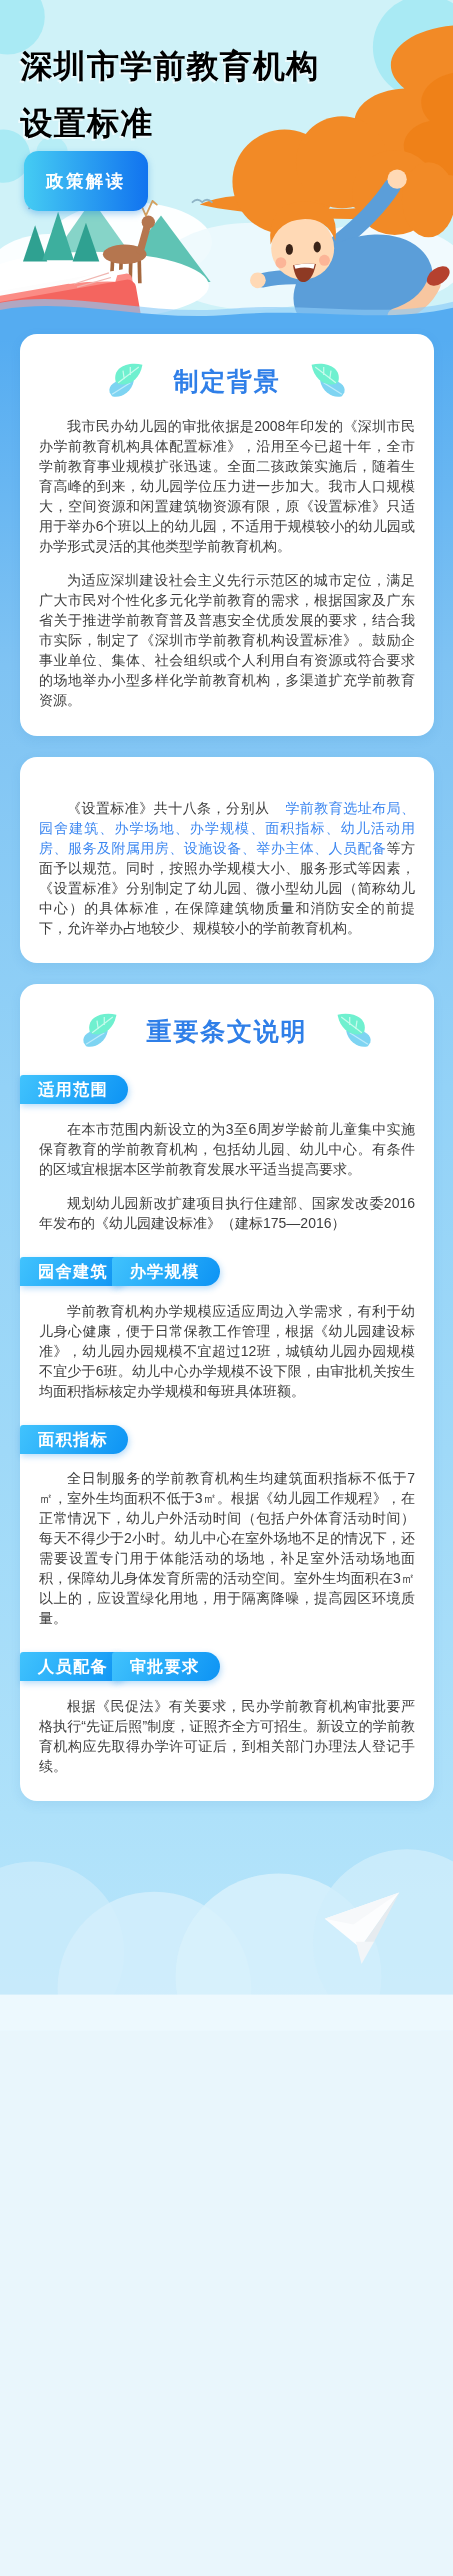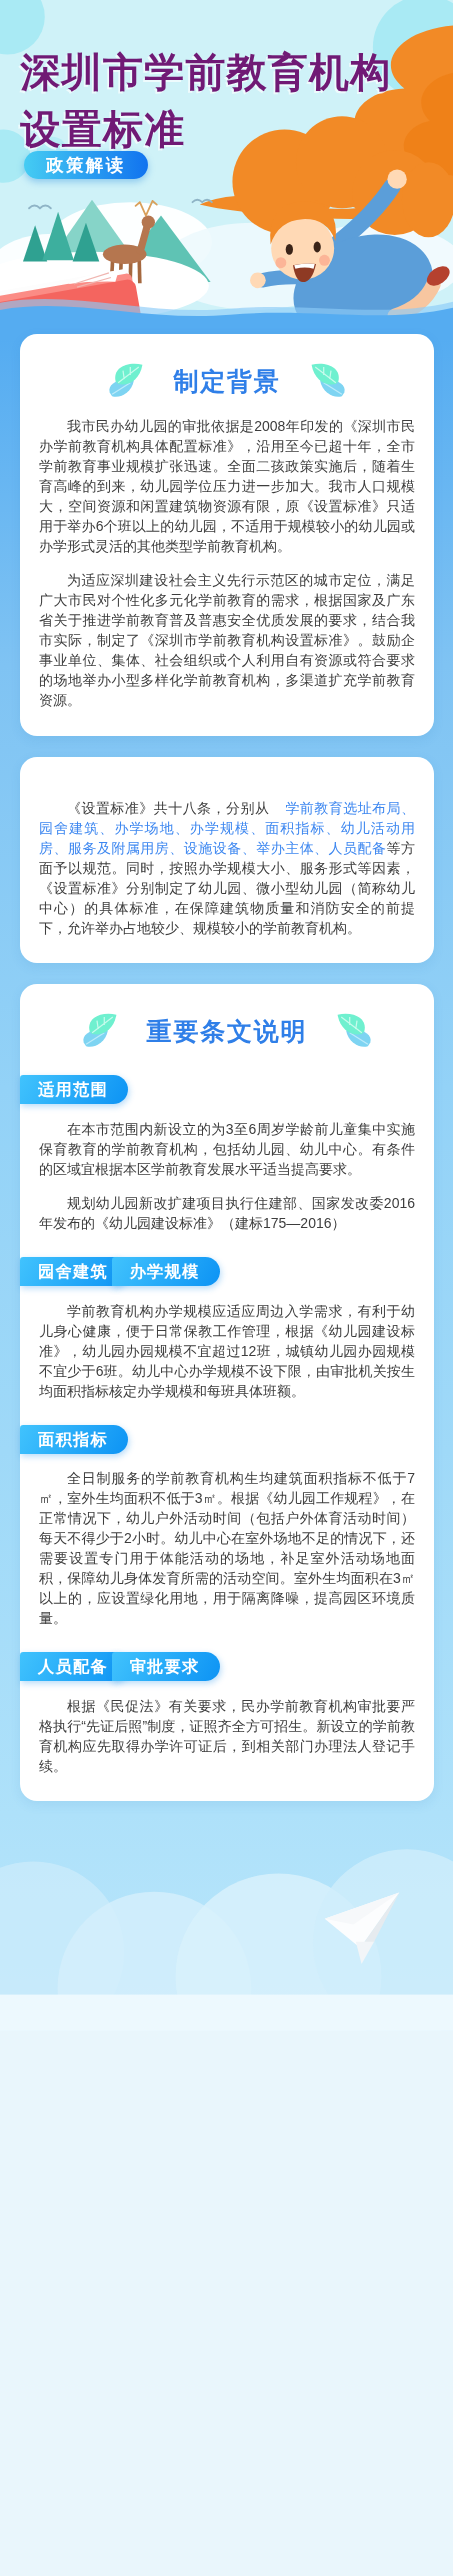--- a/index.html
+++ b/index.html
@@ -7,24 +7,24 @@
     position:relative;width:454px;margin:0 auto;
     font-family:"Liberation Sans","DejaVu Sans",sans-serif;
     background:linear-gradient(180deg,#55ACF1 339px,#7FC3F3 665px,#93D2F7 1088px,
       #9FD9F8 1451px,#AEE1FA 1814px,#C3EAFB 2207px,#DCF3FD 2419px,#EFFAFE 100%);
     overflow:hidden;
   }
   
   .hero{position:relative;width:454px;height:339px;background:#CFF2F8;}
   .hero svg{position:absolute;left:0;top:0;}
   .hero-title{position:absolute;left:20.6px;top:17px;z-index:5;
-    font-size:40px;line-height:57px;font-weight:800;color:#701a75;
+    font-size:32px;line-height:57px;font-weight:800;color:#000000;
     letter-spacing:1.2px;text-shadow:-1.8px 1.8px 0 rgba(255,255,255,.65);}
   .hero-badge{position:absolute;left:24px;top:151px;z-index:5;height:28px;line-height:28px;
-    padding:0 22px;border-radius:14.5px;color:#fff;font-size:17.5px;font-weight:bold;letter-spacing:2.4px;
+    padding:16px 22px;border-radius:14.5px;color:#fff;font-size:17.5px;font-weight:bold;letter-spacing:2.4px;
     background:linear-gradient(90deg,#45CCF3,#1173EF);
     box-shadow:0 3px 7.3px rgba(20,125,220,.35);}
   
   .card{position:relative;background:#fff;border-radius:17px;margin:0 20px 21px;
     padding:27px 19px 25.4px;box-shadow:0 3.6px 11px rgba(40,120,190,.10);}
   .card.first{margin-top:-4.8px;}
   .section-header{display:flex;align-items:center;justify-content:center;gap:16px;margin:0;}
   .section-header h2{margin:0;font-size:25px;font-weight:800;color:#2F7FE8;letter-spacing:1.8px;}
   .leaf{width:51px;height:40px;flex:0 0 auto;}
   .leaf.flip{transform:scaleX(-1);}

